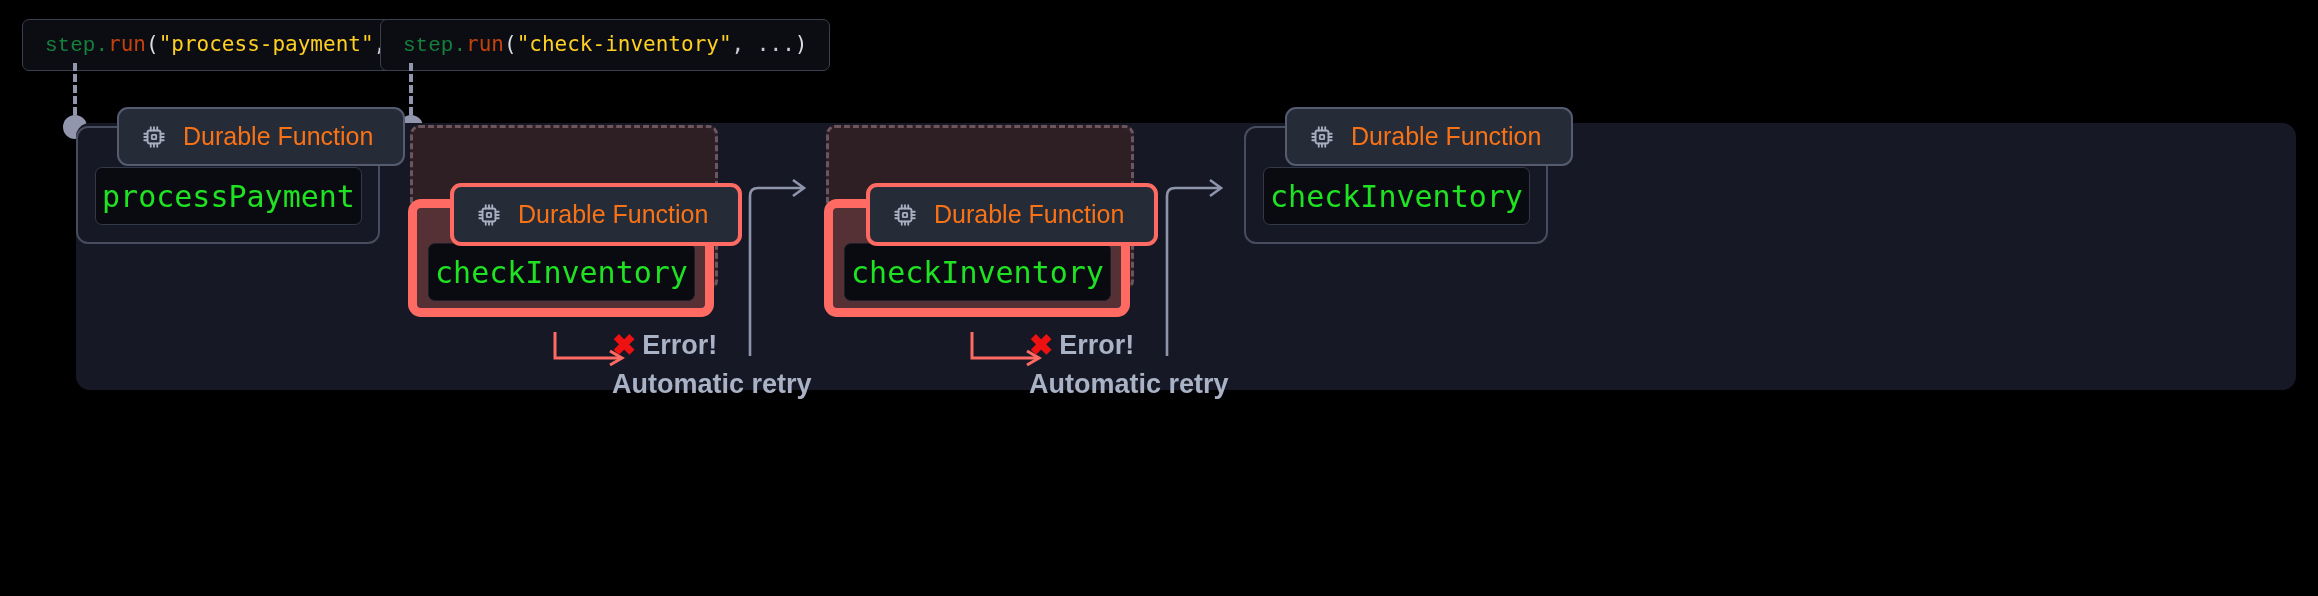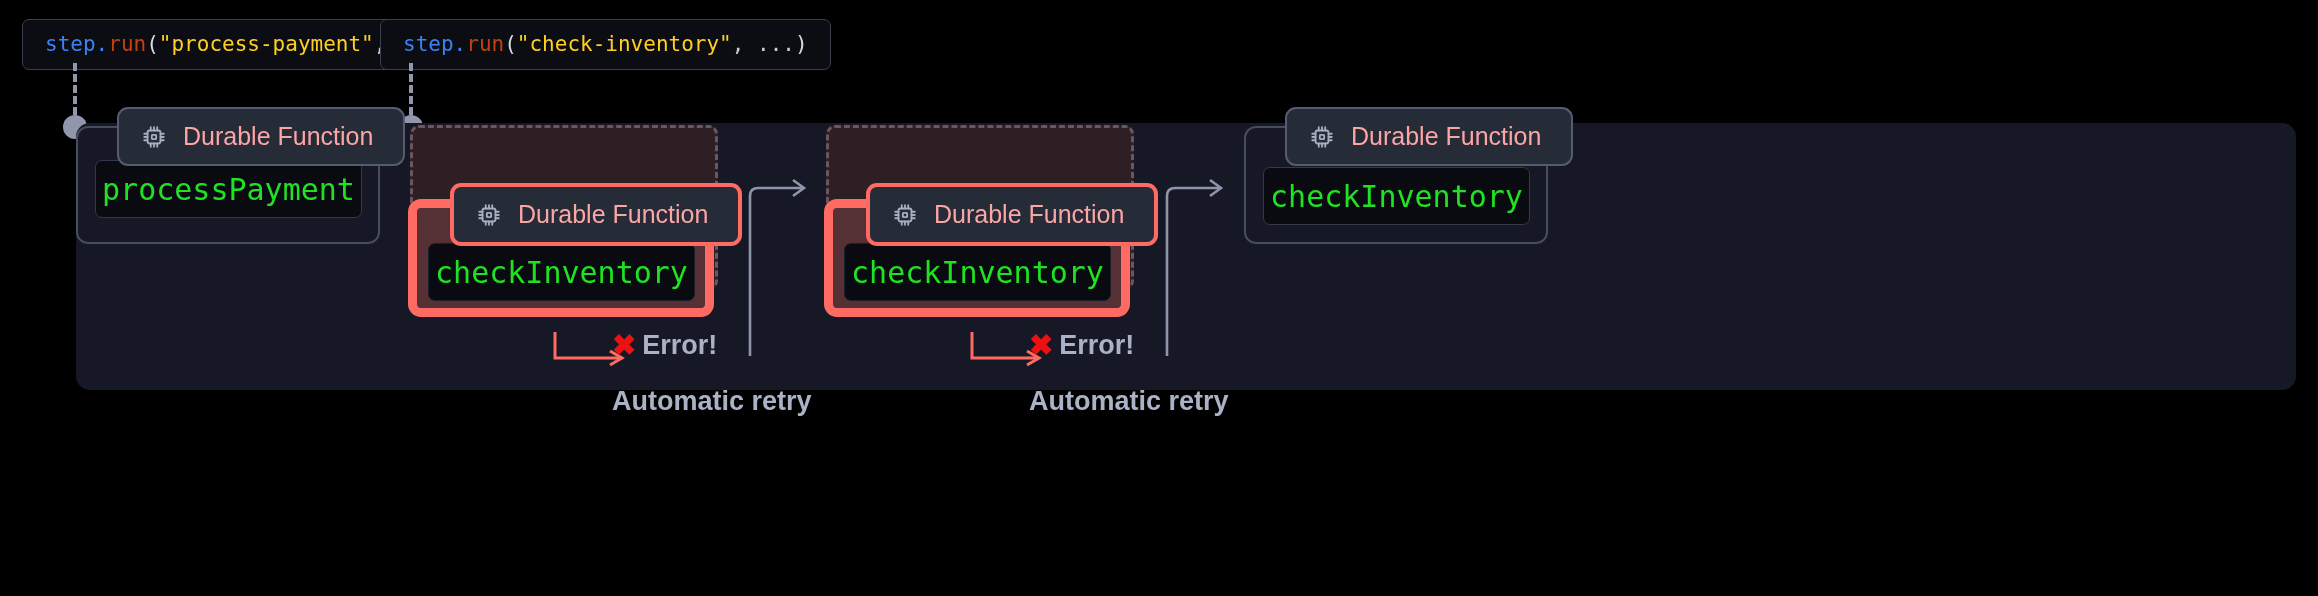--- a/index.html
+++ b/index.html
@@ -27,21 +27,21 @@
     background: #0c0d12;
     border: 1.5px solid #3a3f4d;
     border-radius: 7px;
     padding: 14px 22px;
     font-family: "DejaVu Sans Mono", "Liberation Mono", monospace;
     font-size: 21px;
     letter-spacing: 0px;
     white-space: nowrap;
     line-height: 1;
   }
-  .tok-plain  { color: #3b82f6; }
+  .tok-plain  { color: #15803d; font-family: Liberation Mono, monospace; }
   .tok-fn     { color: #c2410c; }
   .tok-paren  { color: #d9dbe2; }
   .tok-str    { color: #ffcf22; }
   .tok-punc   { color: #c9ccd6; }
 
   
   .dropper {
     position: absolute;
     width: 0;
     border-left: 4px dashed #9196ad;
@@ -80,21 +80,21 @@
     display: flex;
     align-items: center;
     gap: 16px;
     background: #262b38;
     border: 2px solid #565c70;
     border-radius: 11px;
     padding: 13px 30px 13px 22px;
     z-index: 5;
   }
   .badge-label {
-    color: #fca5a5;
+    color: #f97316;
     font-size: 25px;
     font-family: "Liberation Sans", sans-serif;
     white-space: nowrap;
   }
   .code-box {
     position: absolute;
     background: #0a0b10;
     border: 1.5px solid #33384a;
     border-radius: 7px;
     display: flex;
@@ -134,21 +134,21 @@
     align-items: center;
     gap: 6px;
     font-size: 27px;
     font-weight: bold;
     color: #aab2c6;
     white-space: nowrap;
     line-height: 1;
   }
   .xmark { color: #ee1111; font-size: 29px; font-weight: bold; line-height: 1; }
   .error-sub {
-    margin-top: 28px;
+    margin-top: 11px;
     font-size: 27px;
     font-weight: bold;
     color: #aab2c6;
     white-space: nowrap;
     line-height: 1;
   }
 
   svg.conn { position: absolute; overflow: visible; }
 </style>
 </head>
@@ -176,21 +176,21 @@
       <span style="display:flex;">
         <svg width="26" height="26" viewBox="0 0 24 24" fill="none" stroke="#a8aec0" stroke-width="1.7" stroke-linecap="round">
           <rect x="6" y="6" width="12" height="12" rx="2"></rect>
           <rect x="10" y="10" width="4" height="4" rx="0.6"></rect>
           <path d="M9 3v3M12 3v3M15 3v3M9 18v3M12 18v3M15 18v3"></path>
           <path d="M3 9h3M3 12h3M3 15h3M18 9h3M18 12h3M18 15h3"></path>
         </svg>
       </span>
       <span class="badge-label">Durable Function</span>
     </div>
-    <div class="code-box" style="left:95px; top:160px; width:265px; height:56px;align-items:center;">
+    <div class="code-box" style="left:95px; top:167px; width:265px; height:56px;align-items:center;">
       <span>processPayment</span>
     </div>
   </div>
 
   <div class="step">
     <div class="fail-outer" style="left:410px; top:125px; width:302px; height:159px;"></div>
     <div class="fail-inner" style="left:408px; top:199px; width:288px; height:100px;"></div>
     <div class="badge badge-fail" style="left:450px; top:183px;">
       <span style="display:flex;">
         <svg width="26" height="26" viewBox="0 0 24 24" fill="none" stroke="#a8aec0" stroke-width="1.7" stroke-linecap="round">

